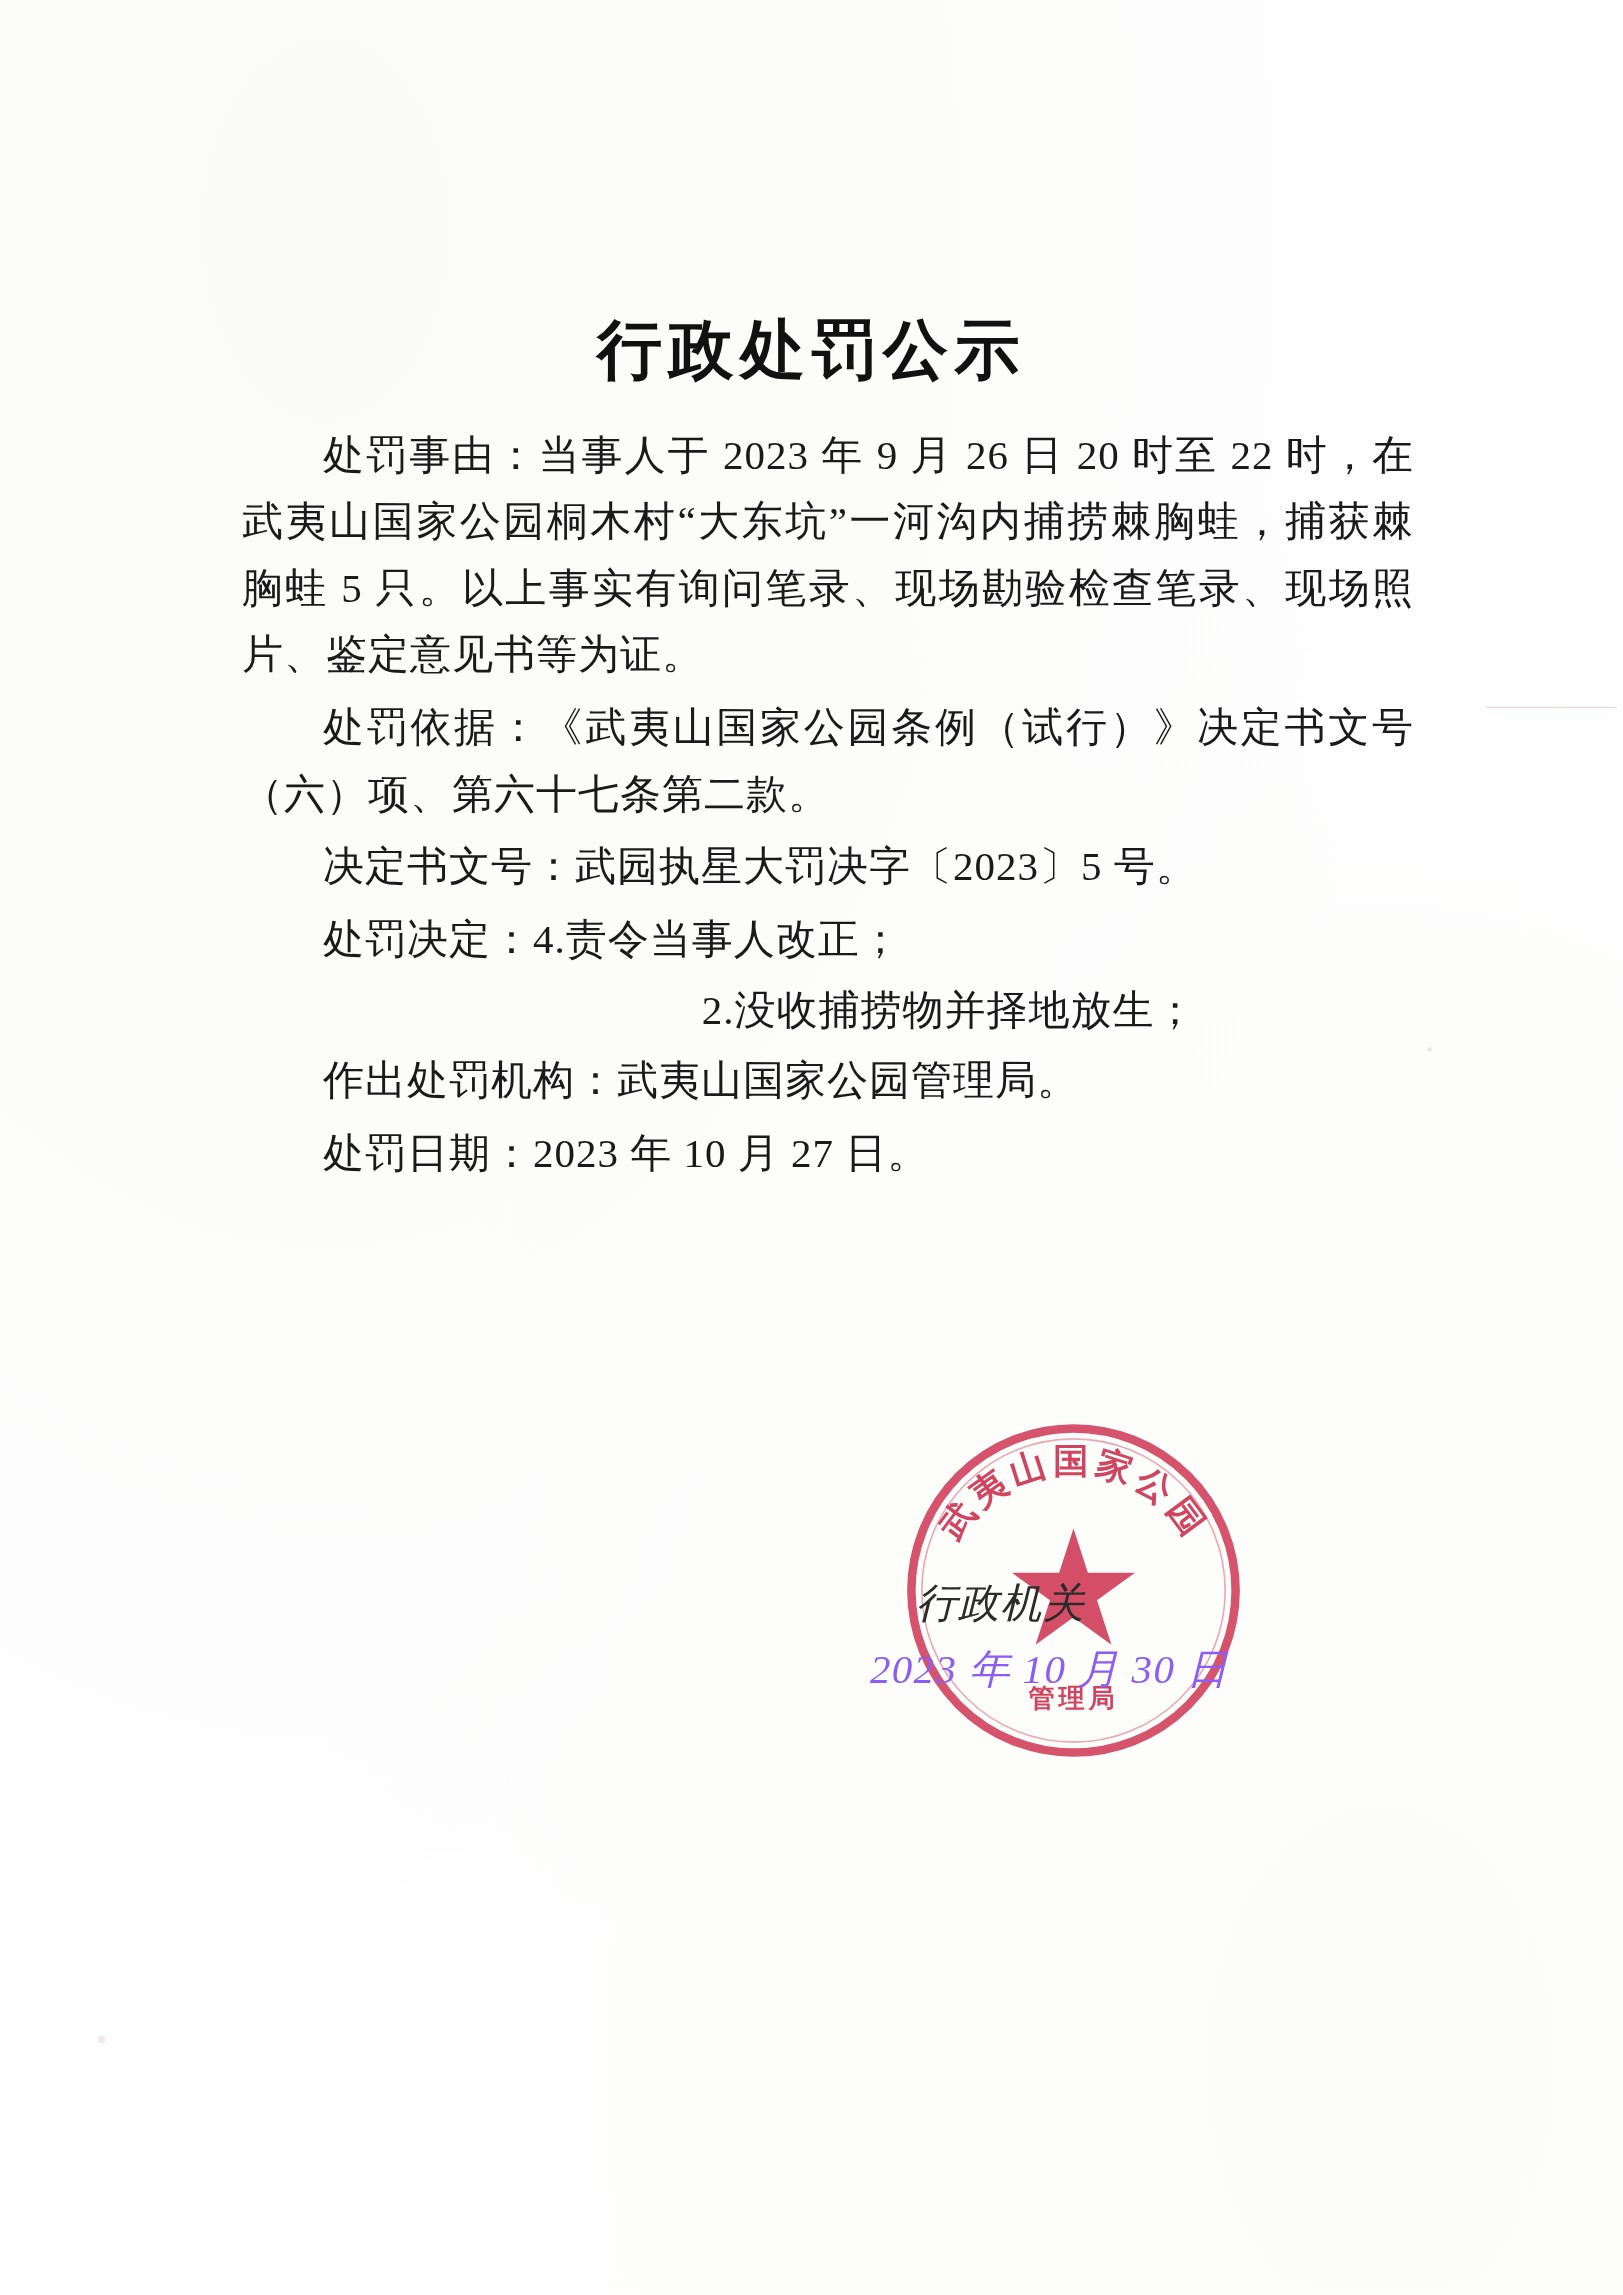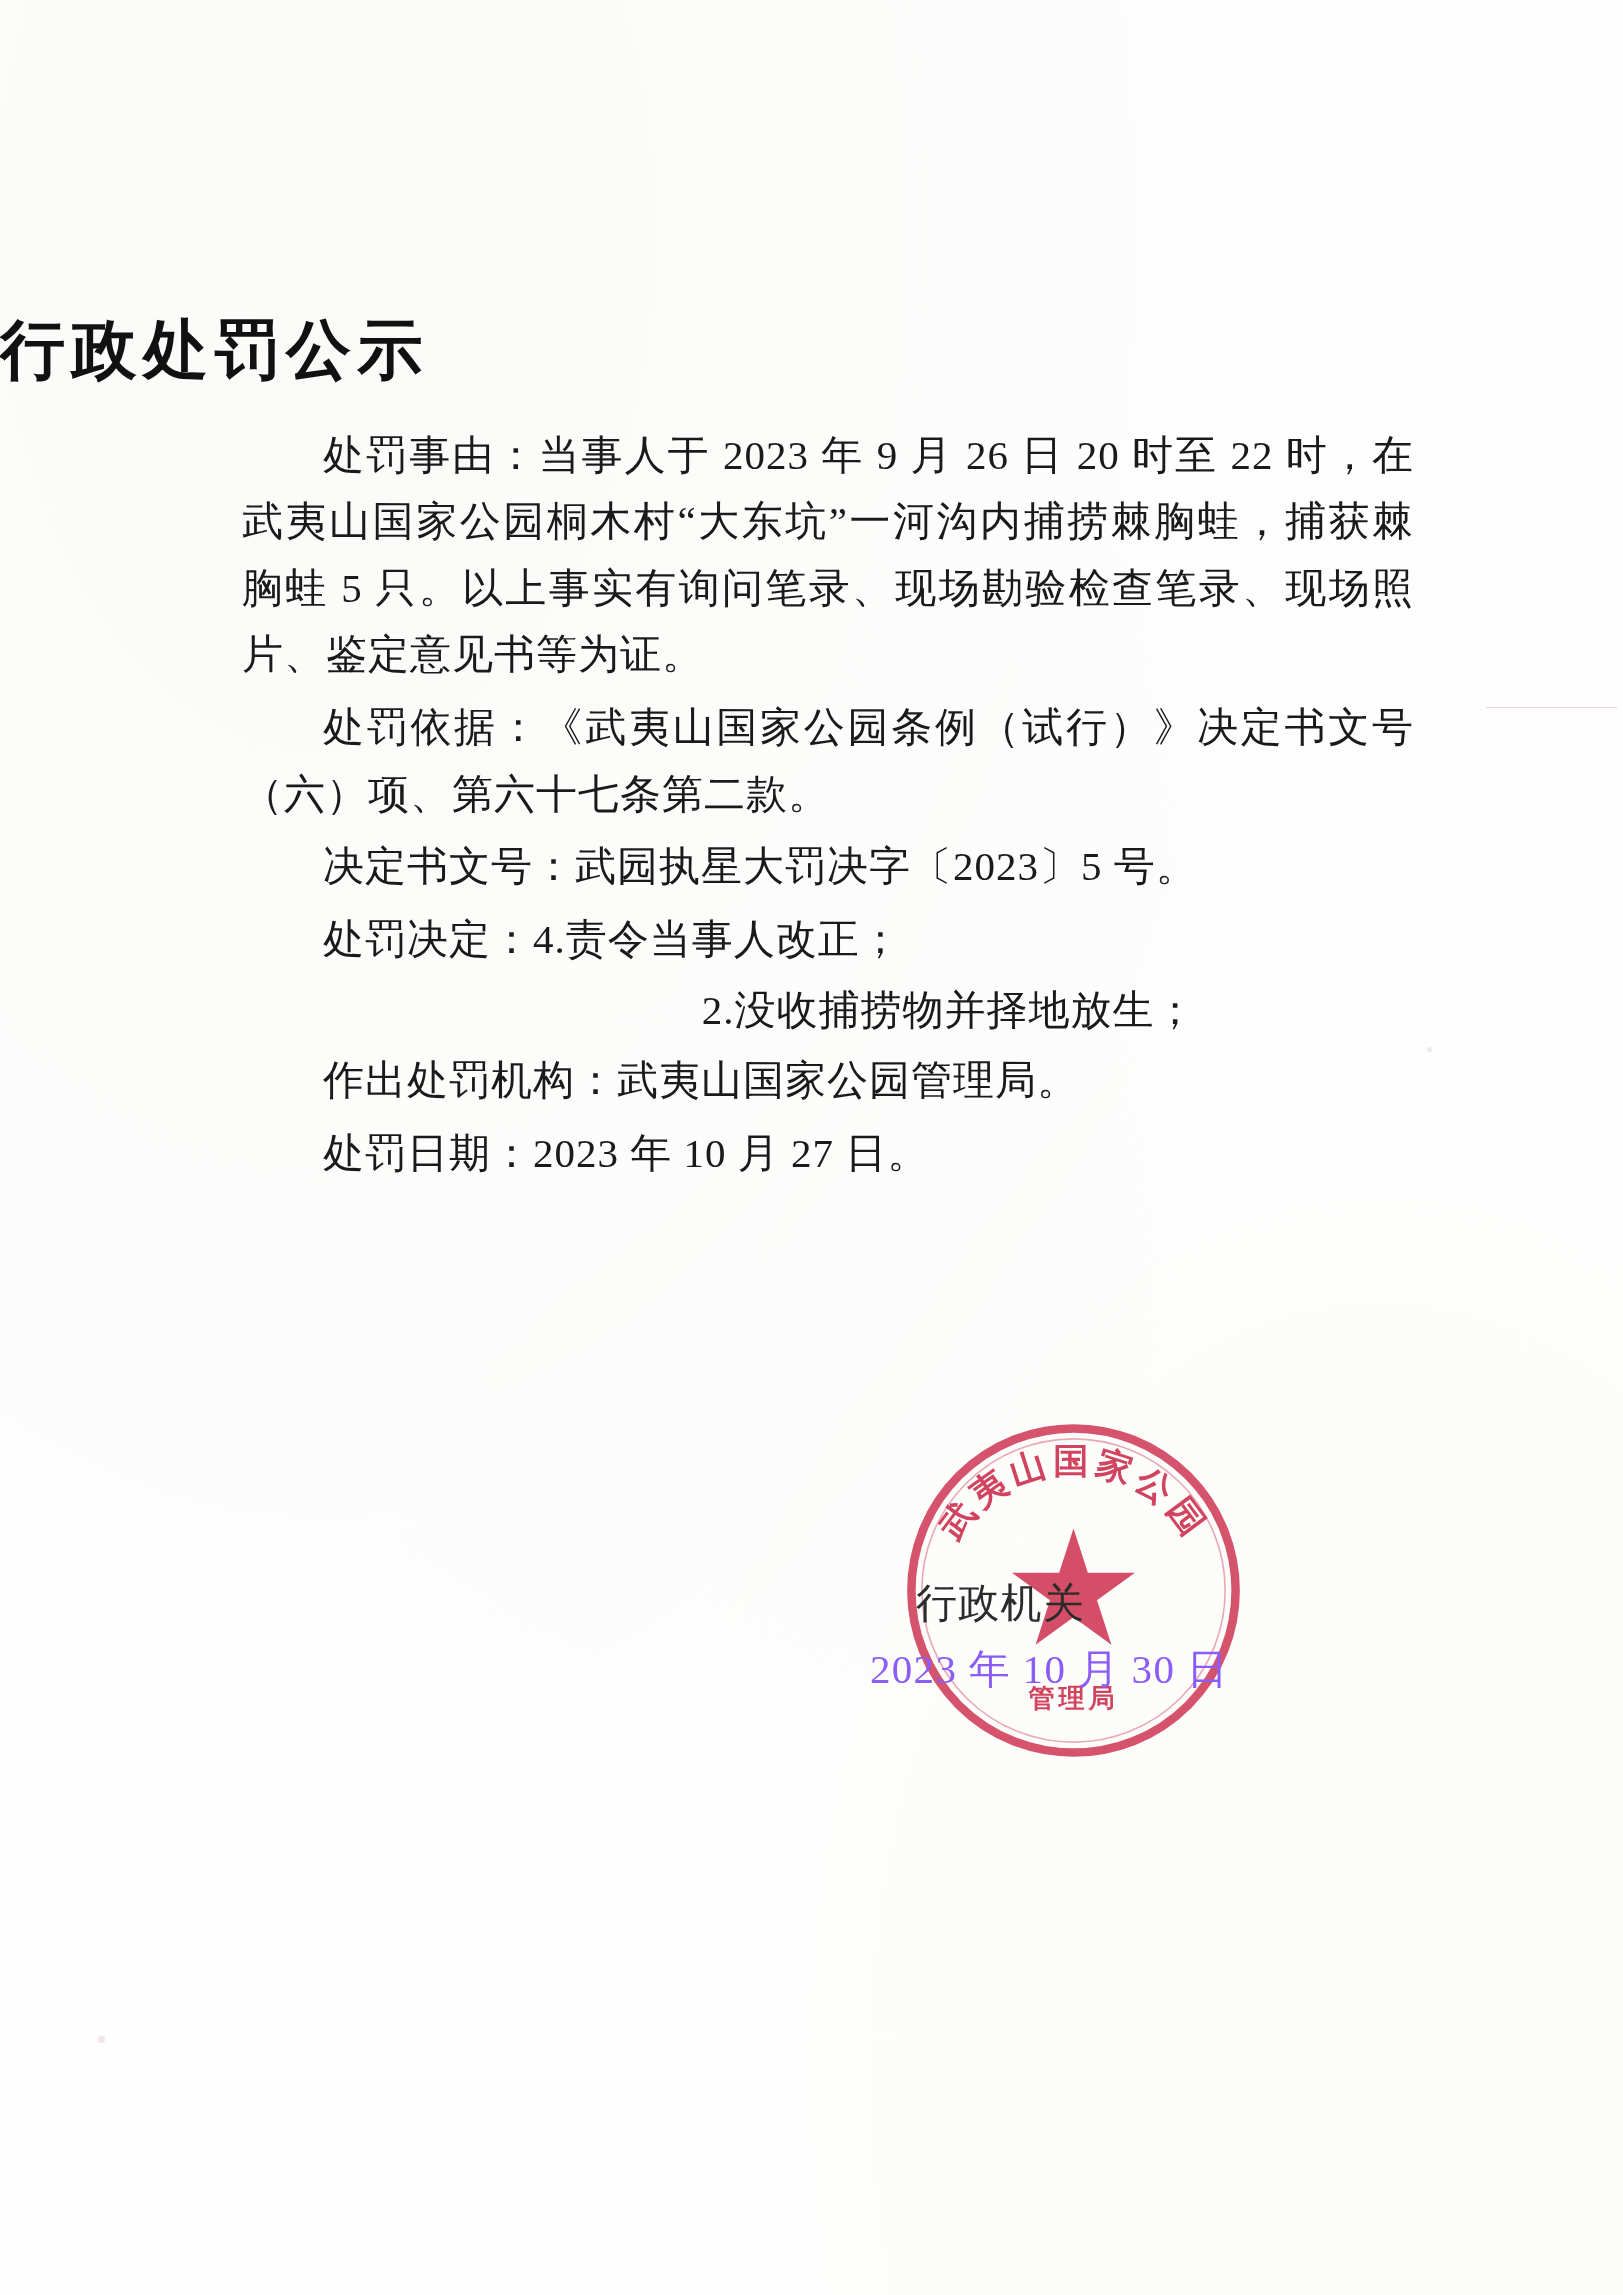--- a/index.html
+++ b/index.html
@@ -30,20 +30,21 @@
       radial-gradient(ellipse at 20% 10%, rgba(250,250,248,1) 0%, rgba(255,255,255,0) 60%),
       radial-gradient(ellipse at 85% 90%, rgba(252,252,250,1) 0%, rgba(255,255,255,0) 55%);
     pointer-events: none;
   }
 
   .doc-title {
     position: absolute;
     top: 262px;
     left: 0;
     width: 100%;
+    text-align: center;
     font-family: "Liberation Serif", "DejaVu Serif", serif;
     font-weight: 700;
     font-size: 65px;
     letter-spacing: 6.5px;
     color: #111;
   }
 
   .content {
     position: absolute;
     top: 422px;
@@ -74,20 +75,21 @@
     text-align: center;
   }
 
   .signature-block {
     position: absolute;
     top: 1571px;
     left: 857px;
     width: 497px;
     text-align: left;
     z-index: 3;
+    font-style: italic;
   }
   .sig-line {
     font-size: 41px;
     line-height: 1.6;
     letter-spacing: 1.3px;
     color: #2b2b2b;
     padding-left: 59px;
   }
   .sig-date {
     font-size: 41px;

